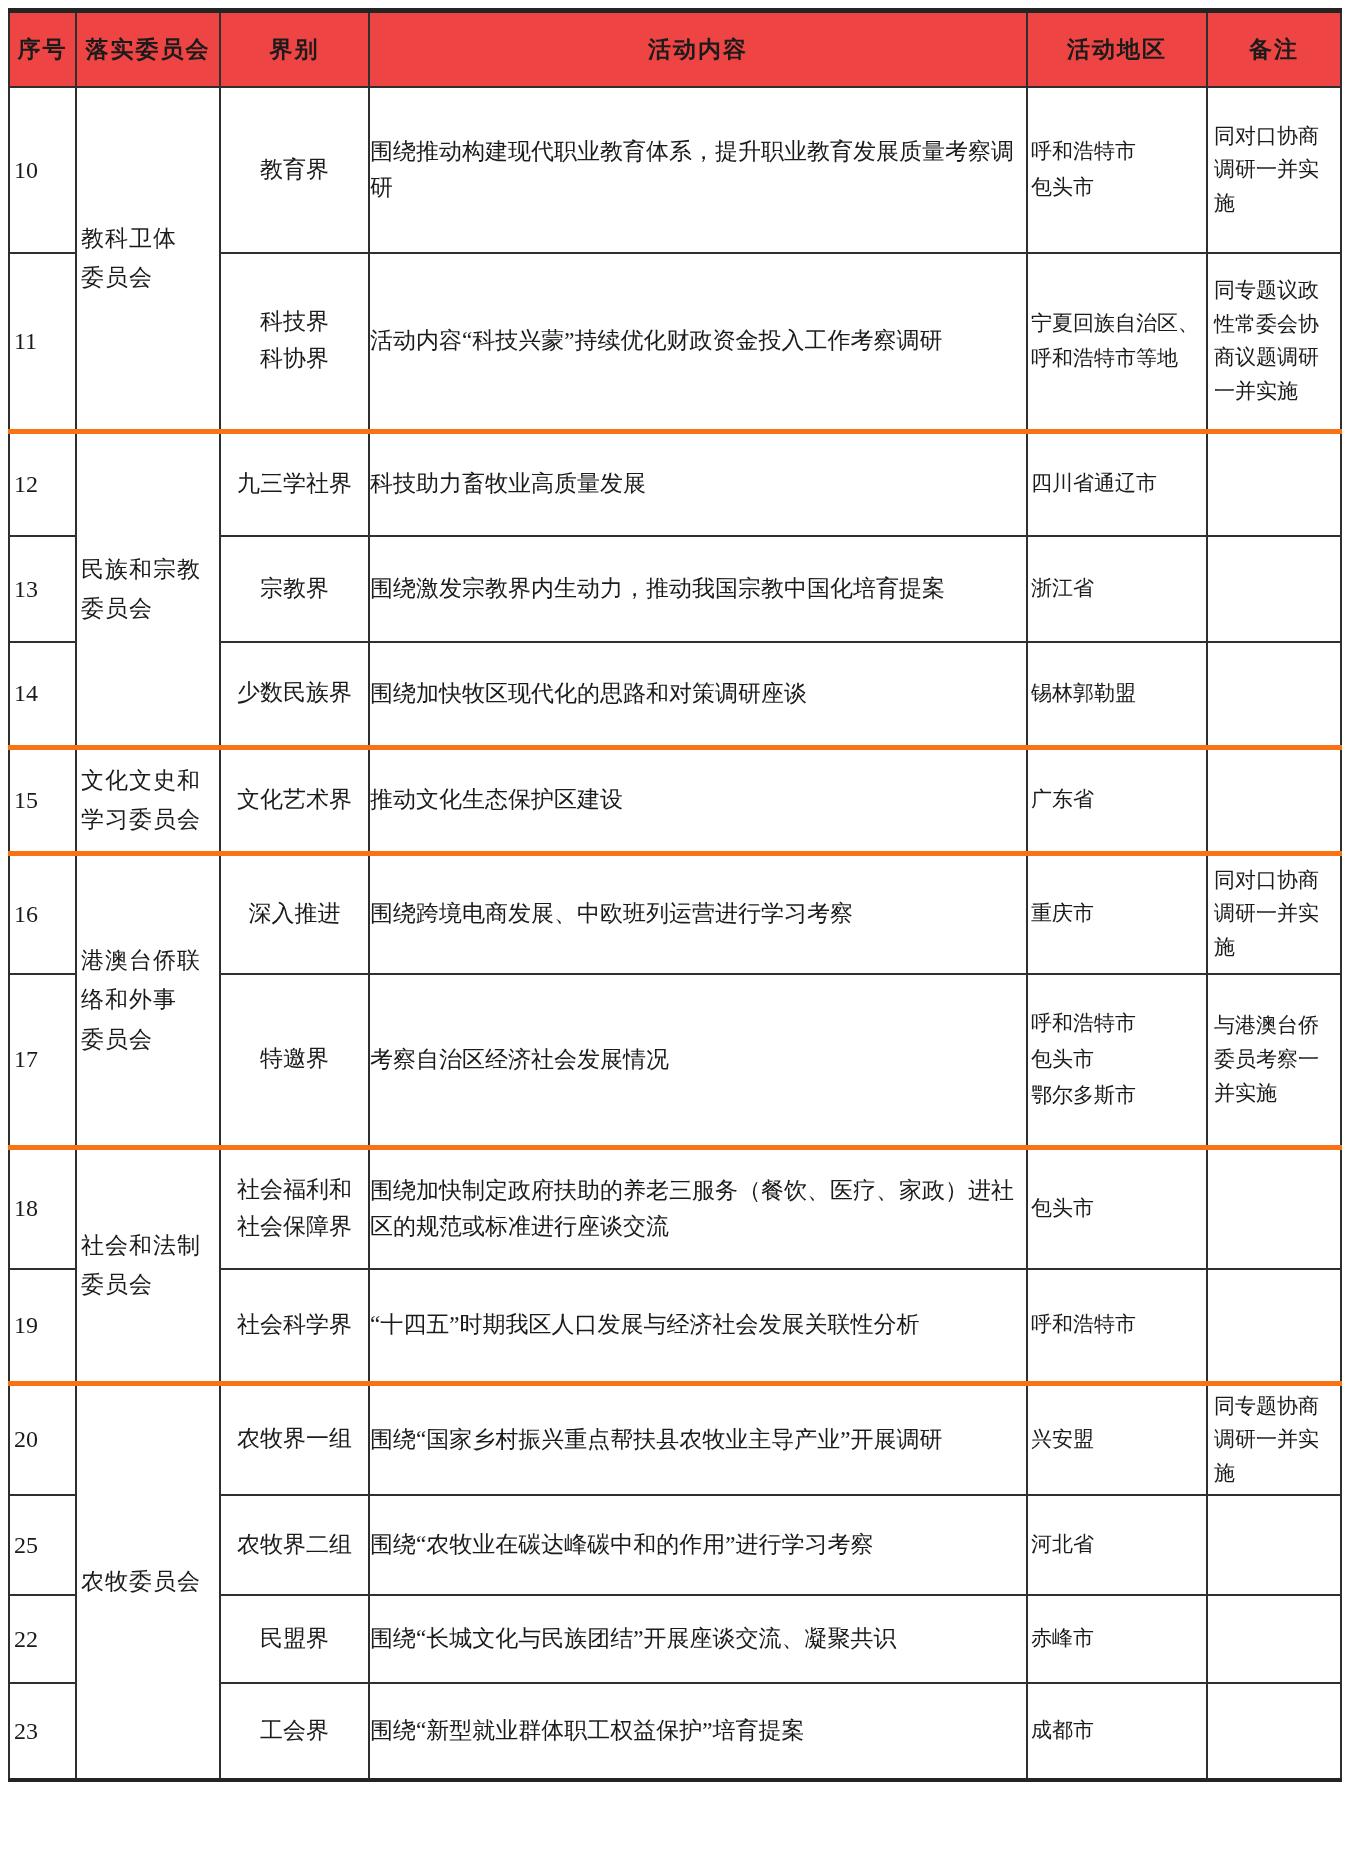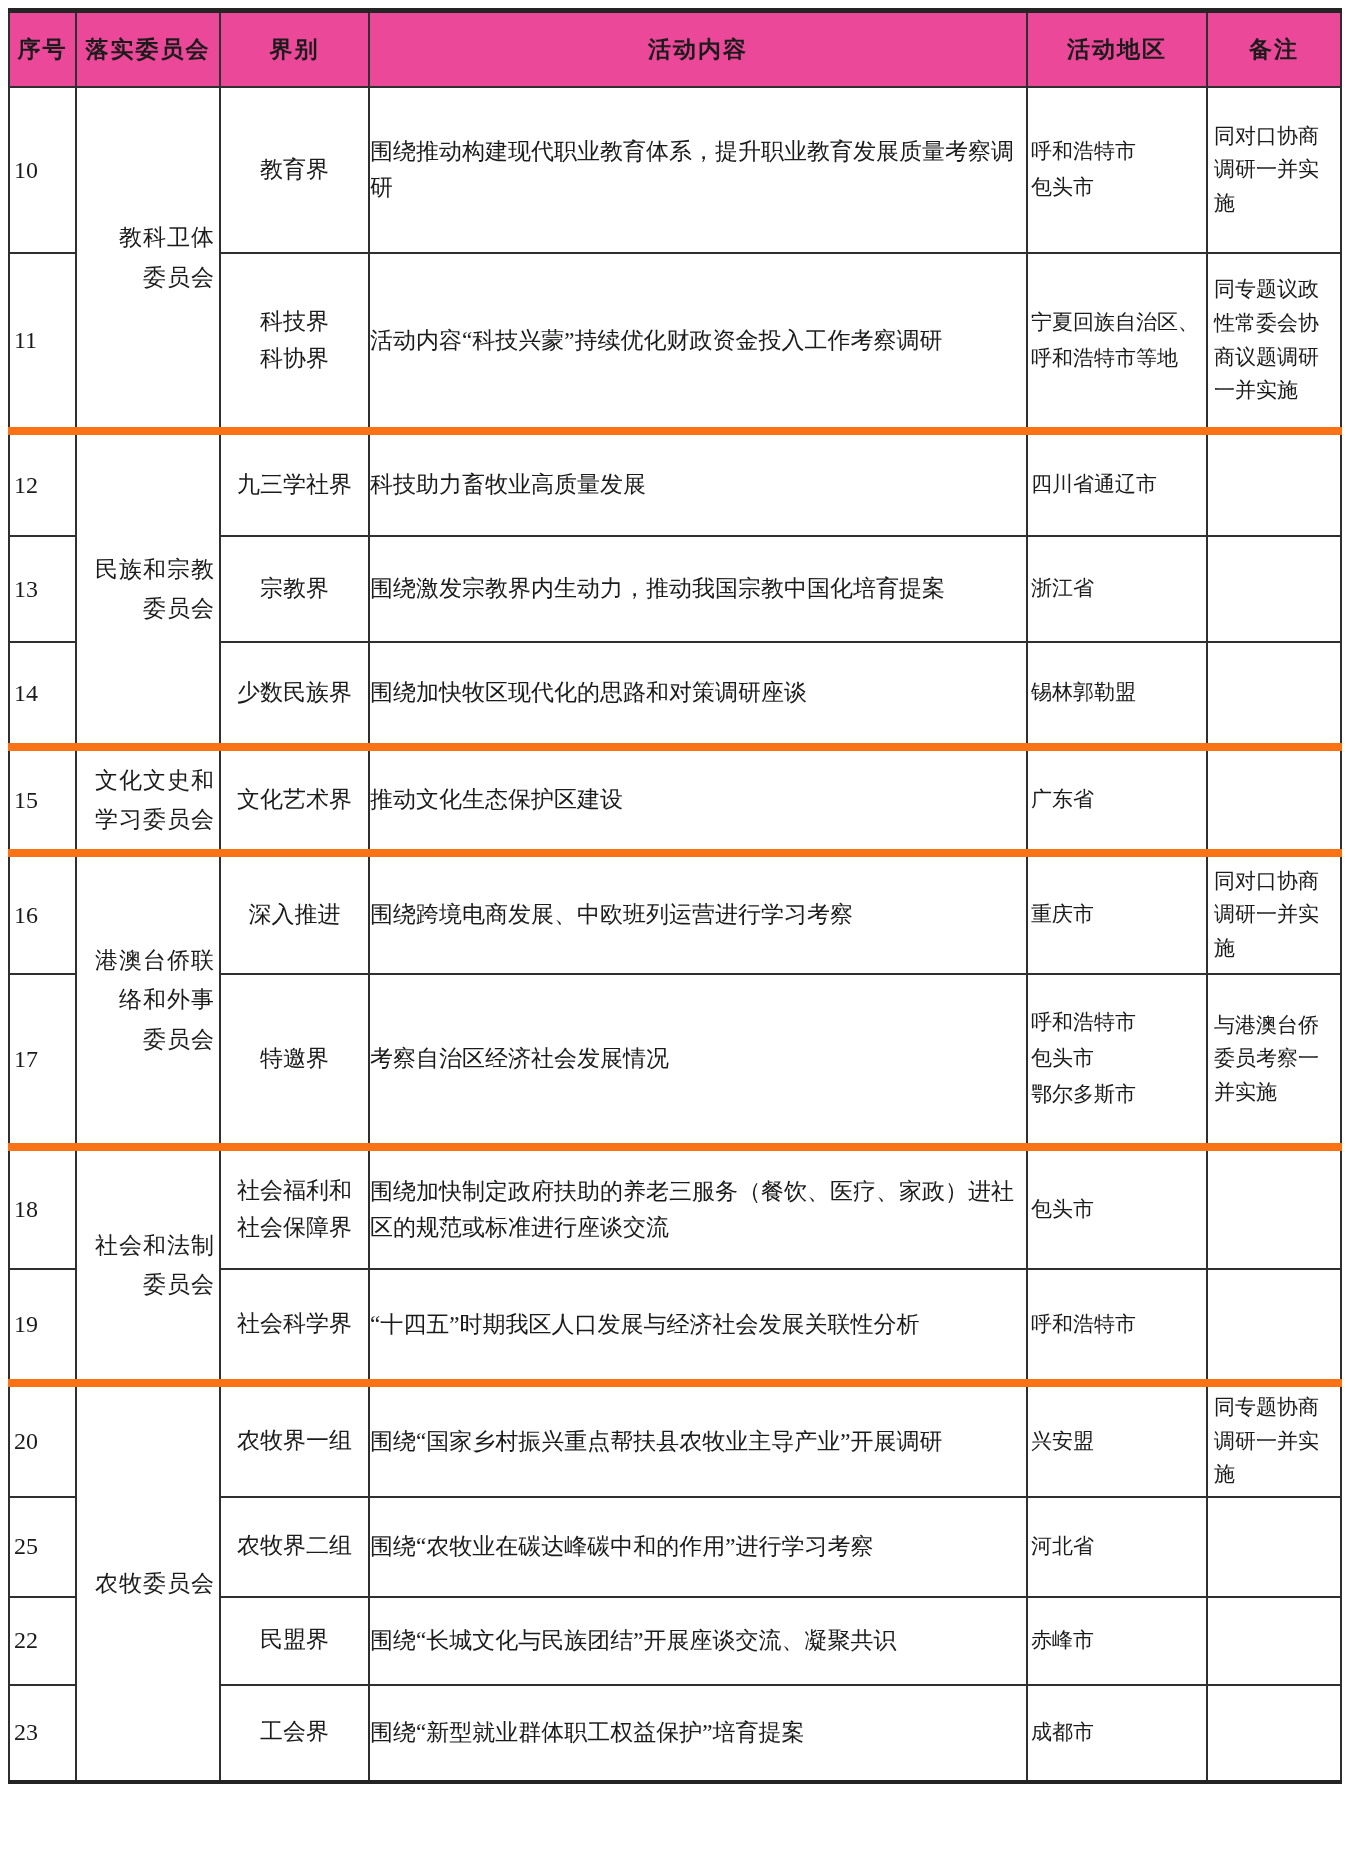--- a/index.html
+++ b/index.html
@@ -23,30 +23,30 @@
   col.c1{width:67px}col.c2{width:144px}col.c3{width:149px}
   col.c4{width:658px}col.c5{width:180px}col.c6{width:134px}
   th,td{
     border:2px solid #2f2f2f;
     vertical-align:middle;
     font-size:23px;
     padding:2px 4px;
     overflow:hidden;
   }
   th{
-    background:#ec4899;
+    background:#ef4444;
     font-weight:bold;
     text-align:center;
     height:69px;
     letter-spacing:2px;
   }
-  tr.gs td{border-top:8px solid #f97316;}
+  tr.gs td{border-top:5px solid #f97316;}
   .pre{white-space:pre-line;}
   .c-no{text-align:left;font-size:24px;}
-  .c-com{text-align:right;line-height:1.7;letter-spacing:1px;}
+  .c-com{text-align:left;line-height:1.7;letter-spacing:1px;}
   .c-sec{text-align:center;line-height:1.6;}
   .c-con{text-align:left;line-height:1.55;padding:4px 0;}
   .c-reg{text-align:left;font-size:21px;line-height:1.7;padding:2px 3px;}
   .c-note{text-align:left;font-size:21px;line-height:1.6;padding:4px 6px;}
   
   tr.r10{height:166px} tr.r11{height:178px}
   tr.r12{height:105px} tr.r13{height:106px} tr.r14{height:105px}
   tr.r15{height:106px}
   tr.r16{height:121px} tr.r17{height:173px}
   tr.r18{height:122px} tr.r19{height:114px}

